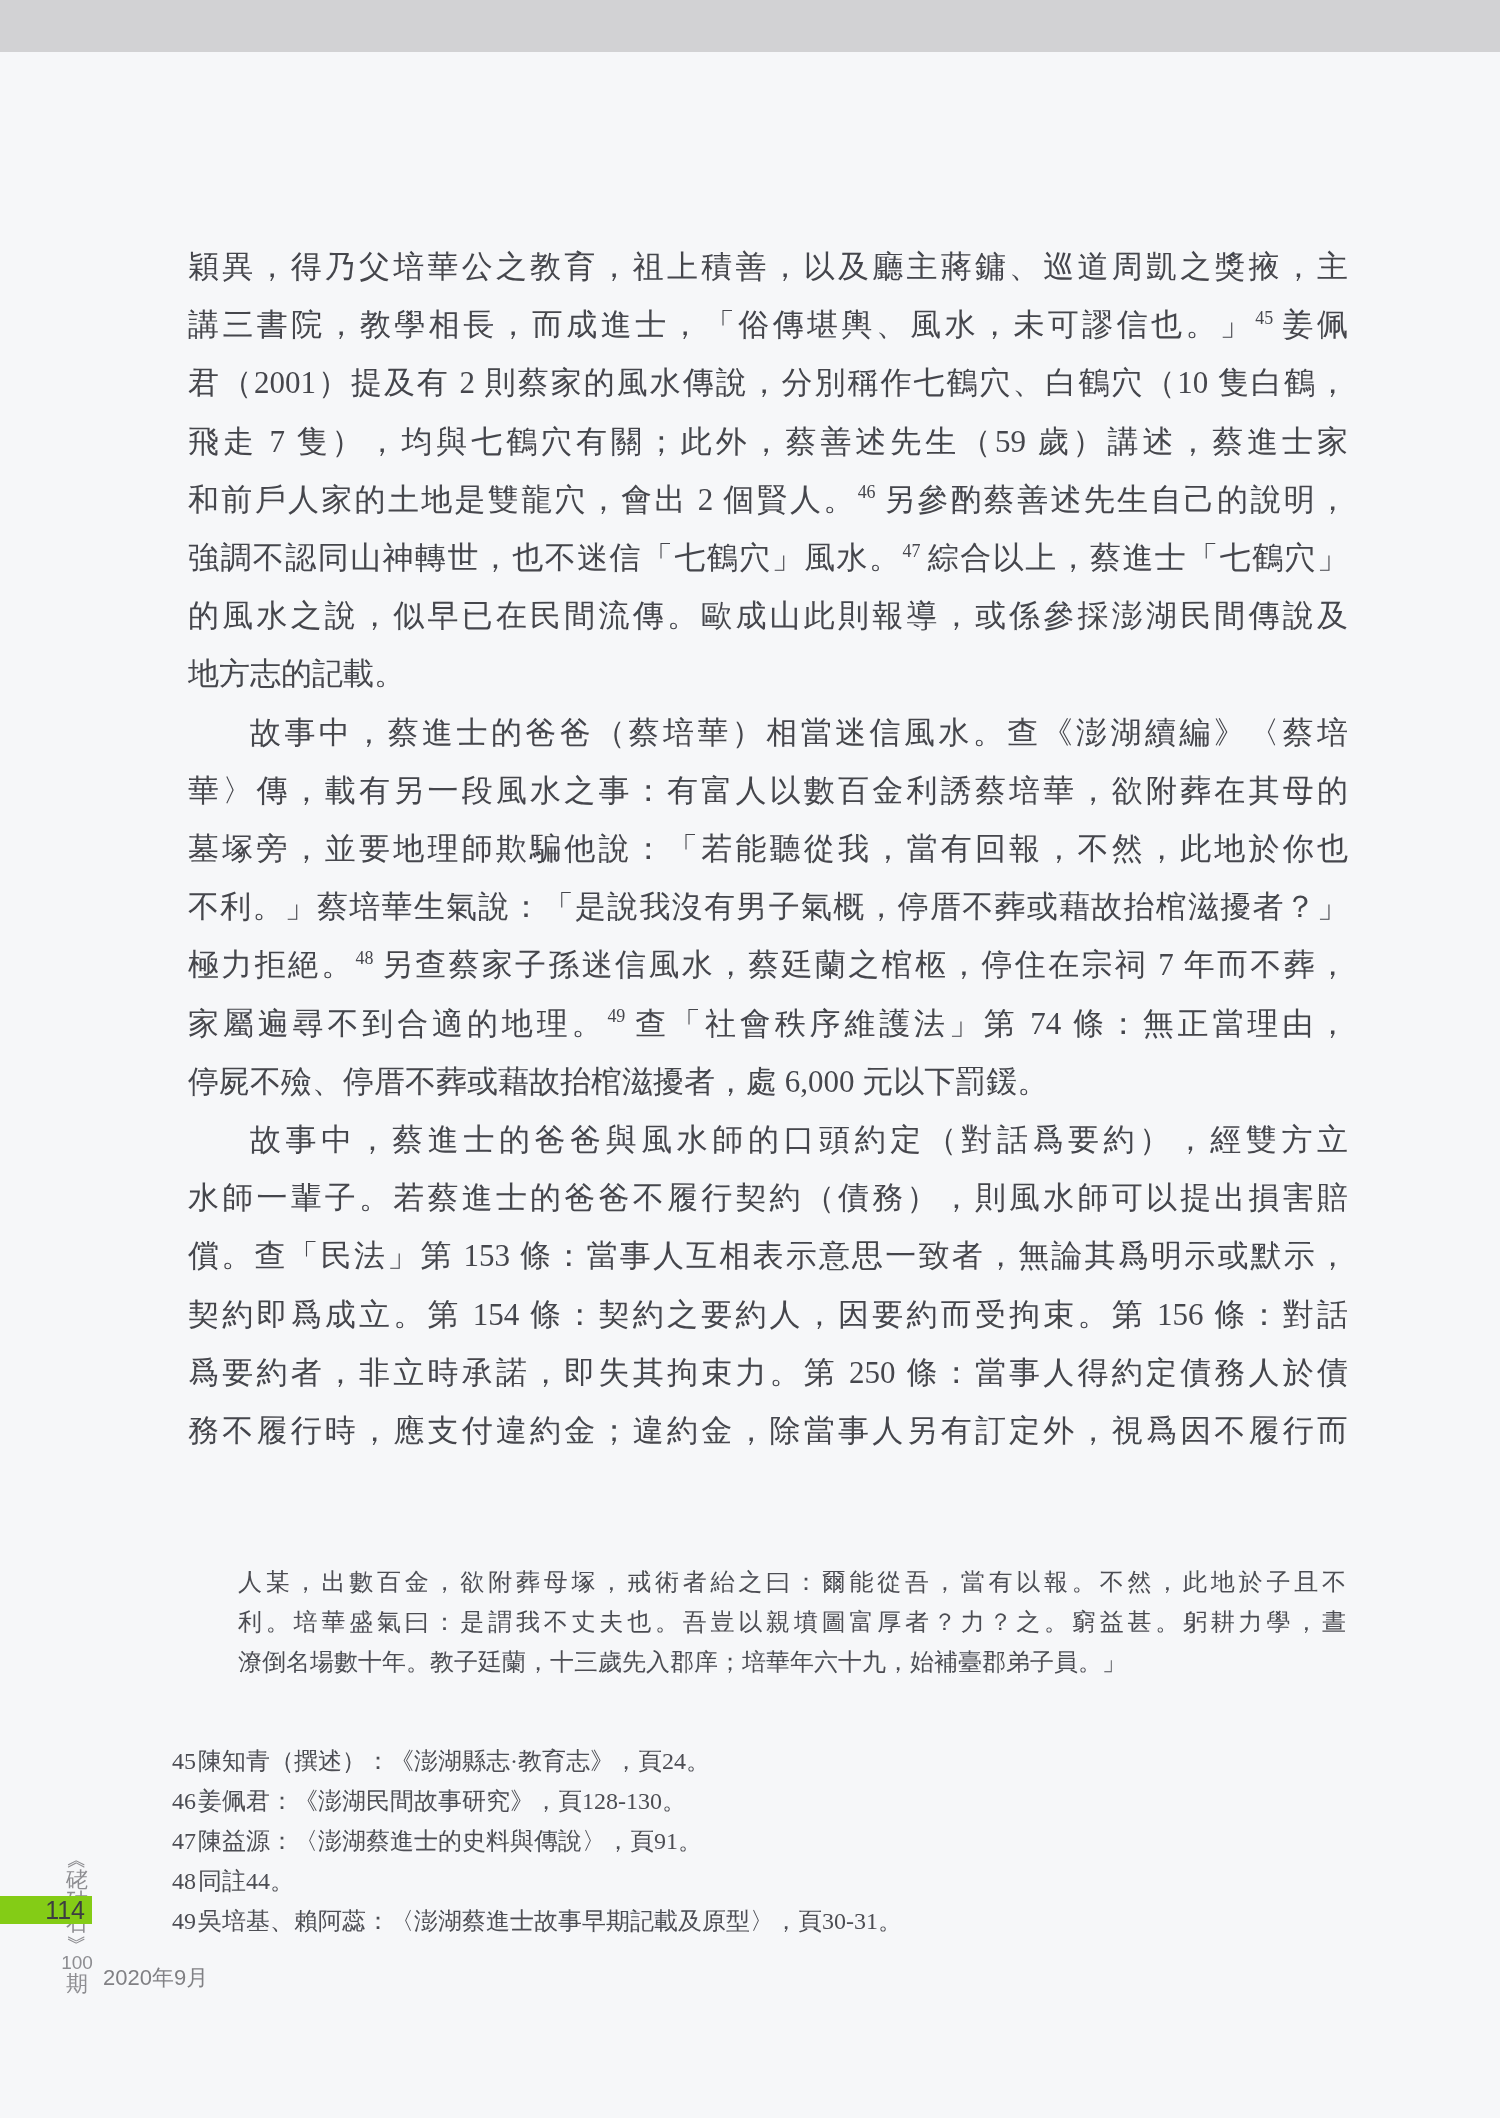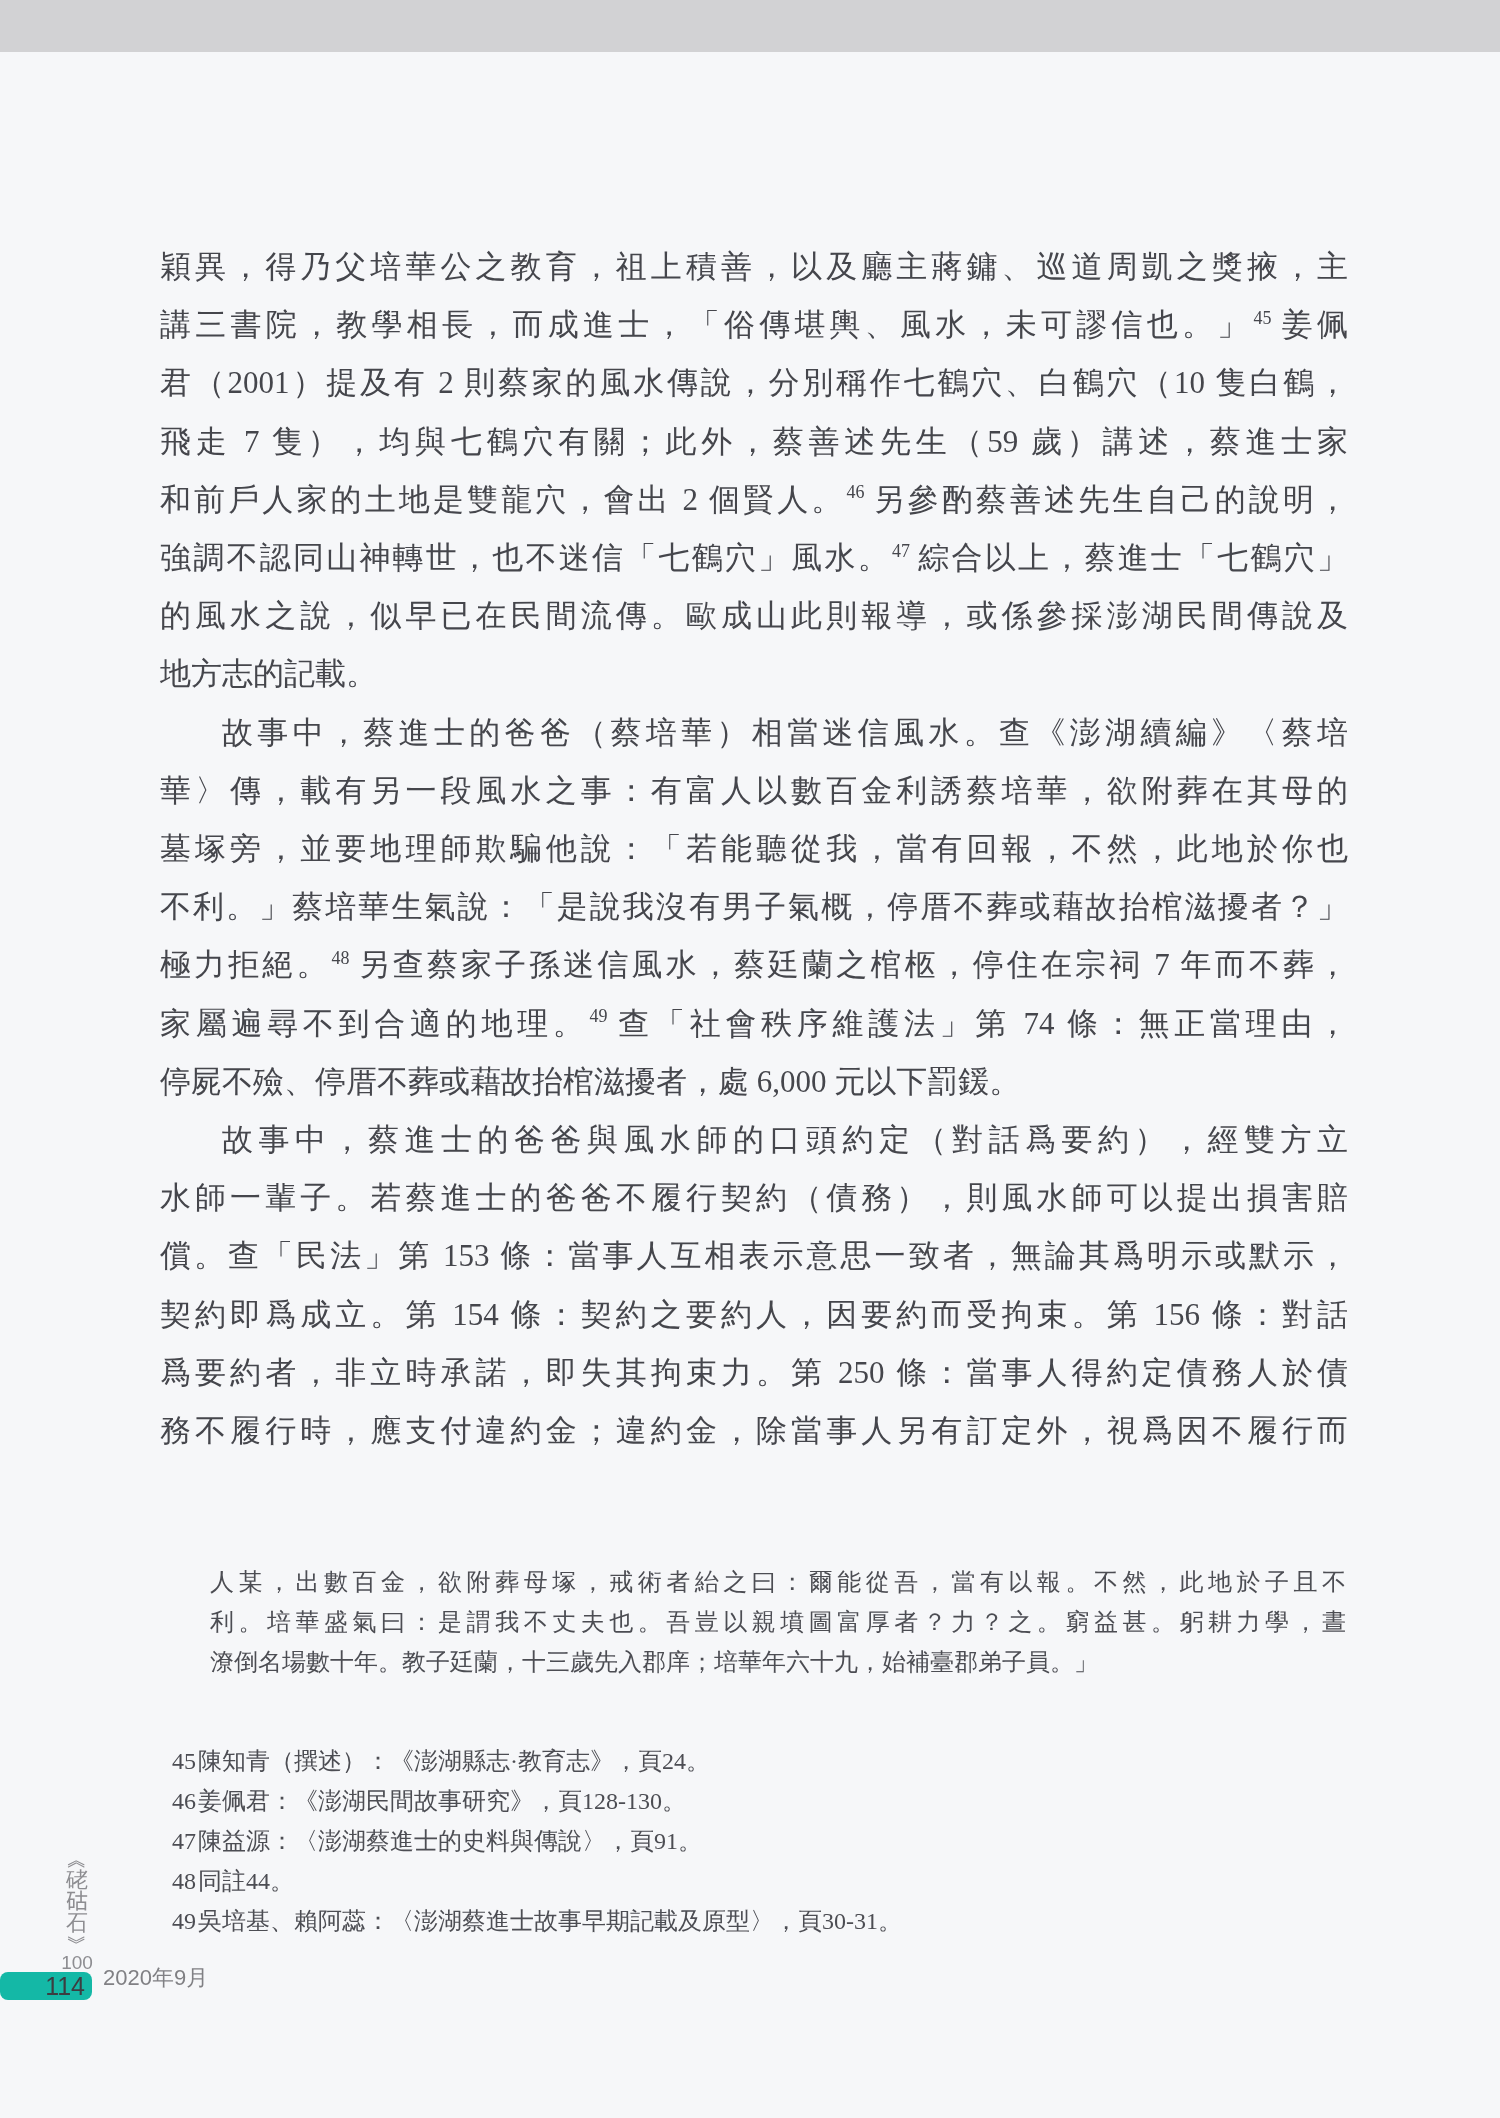--- a/index.html
+++ b/index.html
@@ -11,21 +11,21 @@
   }
   .top-band{position:absolute;left:0;top:0;width:1500px;height:52px;background:#d2d2d4;}
   
   .body-text{
     position:absolute;left:160px;top:238px;width:1188px;
     font-size:31px;line-height:58.2px;color:#45464c;
   }
   .para{margin:0;}
   .para.indented .line:first-child{text-indent:2em;}
   .line{
-    text-align:justify;text-align-last:justify;
+    text-align:justify;text-align-last:justify;margin-left:28px;
   }
   .line.short{text-align:left;text-align-last:auto;}
   .line sup{
     font-size:0.58em;line-height:0;vertical-align:super;
     margin:0 6px 0 1px;letter-spacing:0;
   }
   
   .fnquote{
     position:absolute;left:210px;top:1562px;width:1136px;
     font-size:24px;line-height:40px;color:#4c4d53;
@@ -42,23 +42,22 @@
   
   .spine{
     position:absolute;left:58px;top:1850px;width:38px;
     text-align:center;color:#8d8d91;
   }
   .spine .sch{font-size:22px;line-height:21.5px;}
   .spine .sbracket{font-size:20px;line-height:19px;}
   .spine .snum{font-size:19px;line-height:20px;font-family:"Liberation Sans","DejaVu Sans",sans-serif;}
   
   .pagebar{
-    position:absolute;left:0;top:1972px;width:92px;height:28px;
-    background:#14b8a6;
-    border-radius:8px;
+    position:absolute;left:0;top:1896px;width:92px;height:28px;
+    background:#84cc16;
   }
   .pagebar .pnum{
     display:block;text-align:right;padding-right:7px;
     font-family:"Liberation Sans","DejaVu Sans",sans-serif;
     font-size:25px;line-height:28px;color:#3c3d41;
   }
   .pagedate{
     position:absolute;left:103px;top:1964px;height:28px;
     font-family:"Liberation Sans","DejaVu Sans",sans-serif;
     font-size:22px;line-height:28px;color:#808084;

